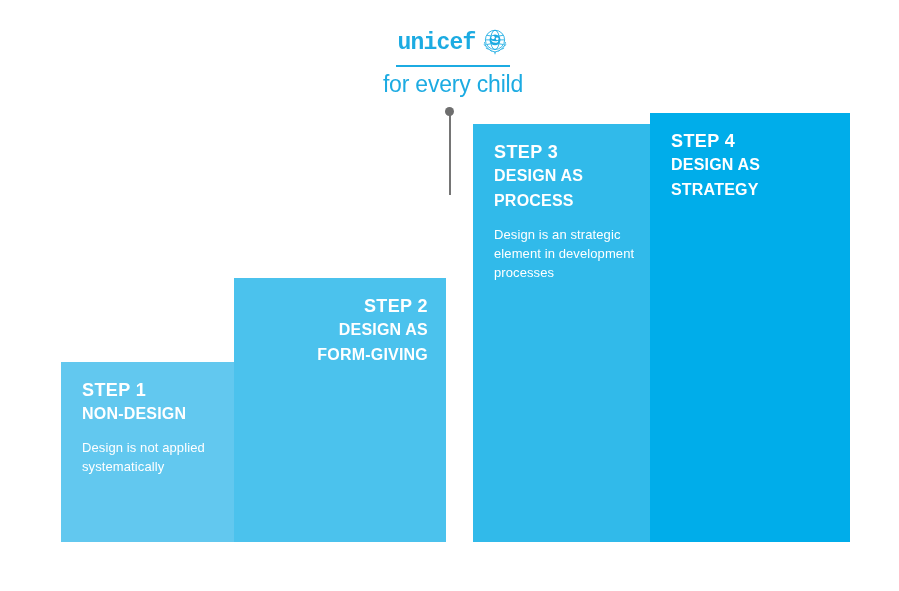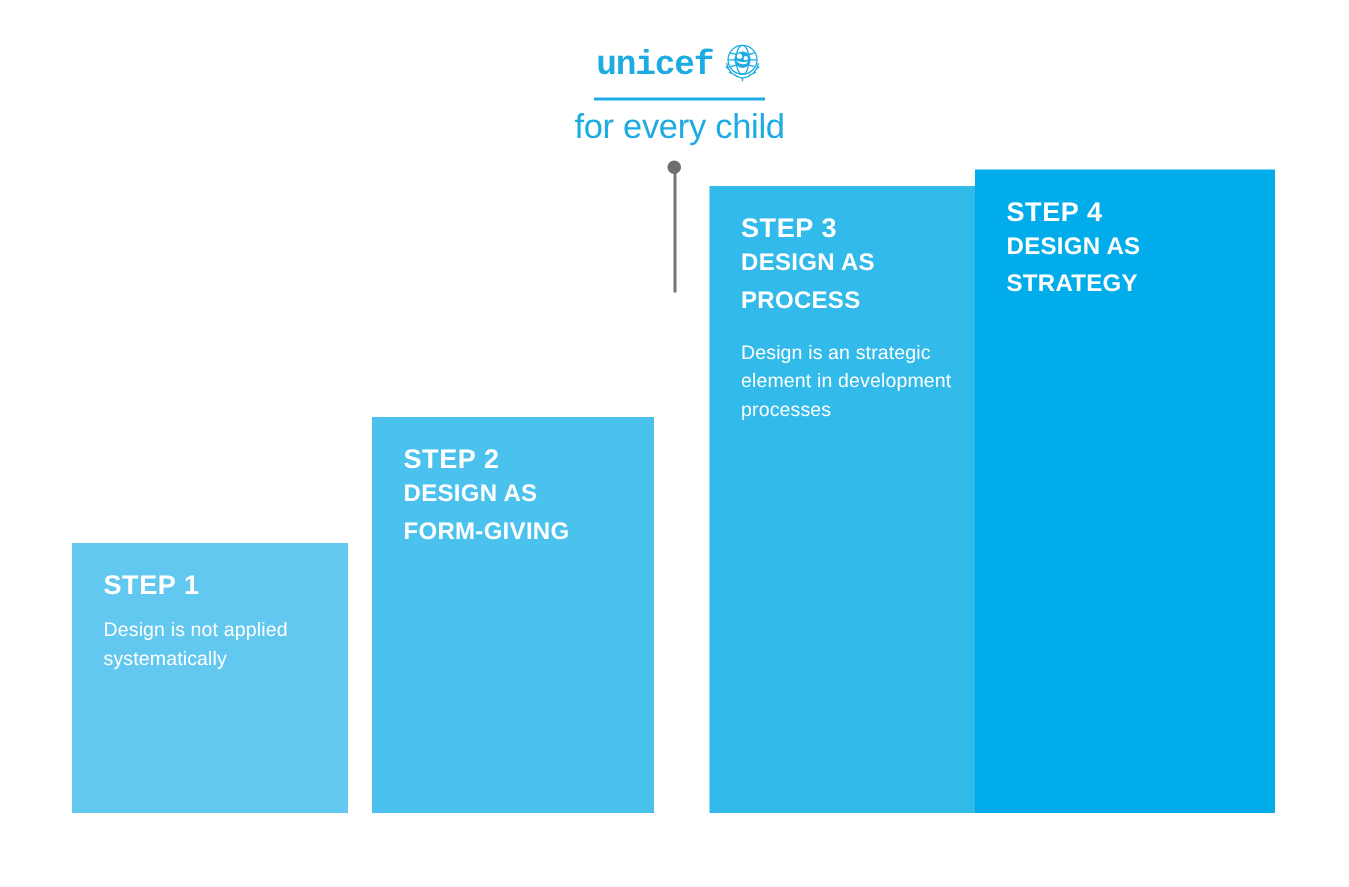--- a/index.html
+++ b/index.html
@@ -65,22 +65,22 @@
   }
 
   
   .step {
     position: absolute;
     bottom: 49px;
     box-sizing: border-box;
     padding: 21px 18px 0 21px;
     color: #ffffff;
   }
-  .step-1 { left: 48px;  width: 184px; height: 180px; }
-  .step-2 { left: 248px; width: 188px; height: 264px; }
+  .step-1 { left: 61px;  width: 184px; height: 180px; }
+  .step-2 { left: 234px; width: 212px; height: 264px; text-align: right; }
   .step-3 { left: 449px; width: 201px; height: 418px; margin-left: 24px; }
   .step-4 { left: 650px; width: 200px; height: 429px; }
 
   .step-label {
     display: block;
     font-size: 18px;
     font-weight: 700;
     letter-spacing: 0.4px;
     line-height: 15px;
   }
@@ -138,20 +138,21 @@
     </div>
     <div class="logo-divider" style="background-color: rgb(28, 171, 226);"></div>
     <span class="tagline" style="color: rgb(28, 171, 226);">for every child</span>
   </header>
 
   <div class="connector-line" style="background-color: rgb(117, 117, 117);"></div>
   <div class="connector-dot" style="background-color: rgb(110, 110, 110);"></div>
 
   <section class="step step-1" style="background-color: rgb(98, 200, 239);">
     <span class="step-label">STEP 1</span>
+    <h2 class="step-title">NON-DESIGN</h2>
     <p class="step-desc">Design is not applied
 systematically</p>
   </section>
 
   <section class="step step-2" style="background-color: rgb(75, 194, 237);">
     <span class="step-label">STEP 2</span>
     <h2 class="step-title">DESIGN AS
 FORM-GIVING</h2>
   </section>
 

